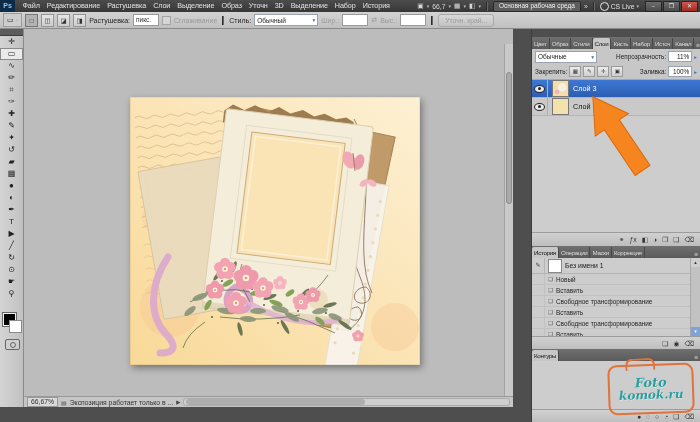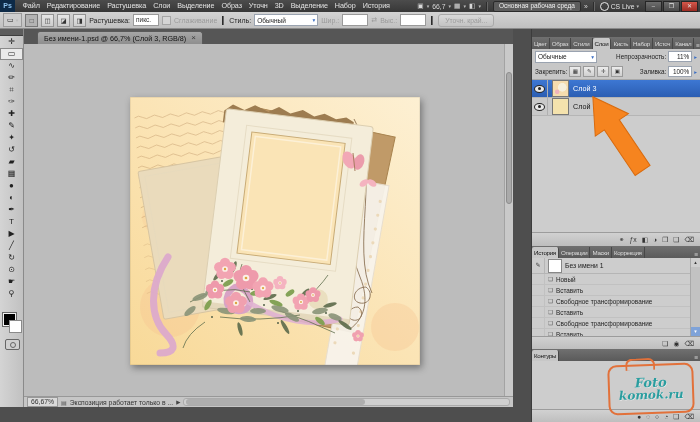--- a/index.html
+++ b/index.html
@@ -234,26 +234,20 @@
     <div class="tool">↻</div>
     <div class="tool">⊙</div>
     <div class="tool">☛</div>
     <div class="tool">⚲</div>
     <div class="fgsw"></div>
     <div class="bgsw"></div>
     <div class="qmask"></div>
   </div>
 
   <div class="docwin">
-    <div class="doctabs">
-      <div class="doctab">
-        <span>Без имени-1.psd @ 66,7% (Слой 3, RGB/8)</span>
-        <span class="tabclose">×</span>
-      </div>
-    </div>
 
     <div class="doccontent">
 
       <svg class="artwork" width="290" height="268" viewBox="0 0 290 268">
         <defs>
           <linearGradient id="bgG" x1="0" y1="1" x2="1" y2="0">
             <stop offset="0" stop-color="#f8d globally"></stop>
             <stop offset="0" stop-color="#f8d998"></stop>
             <stop offset="0.5" stop-color="#fbe4b5"></stop>
             <stop offset="1" stop-color="#fdf0d3"></stop>

